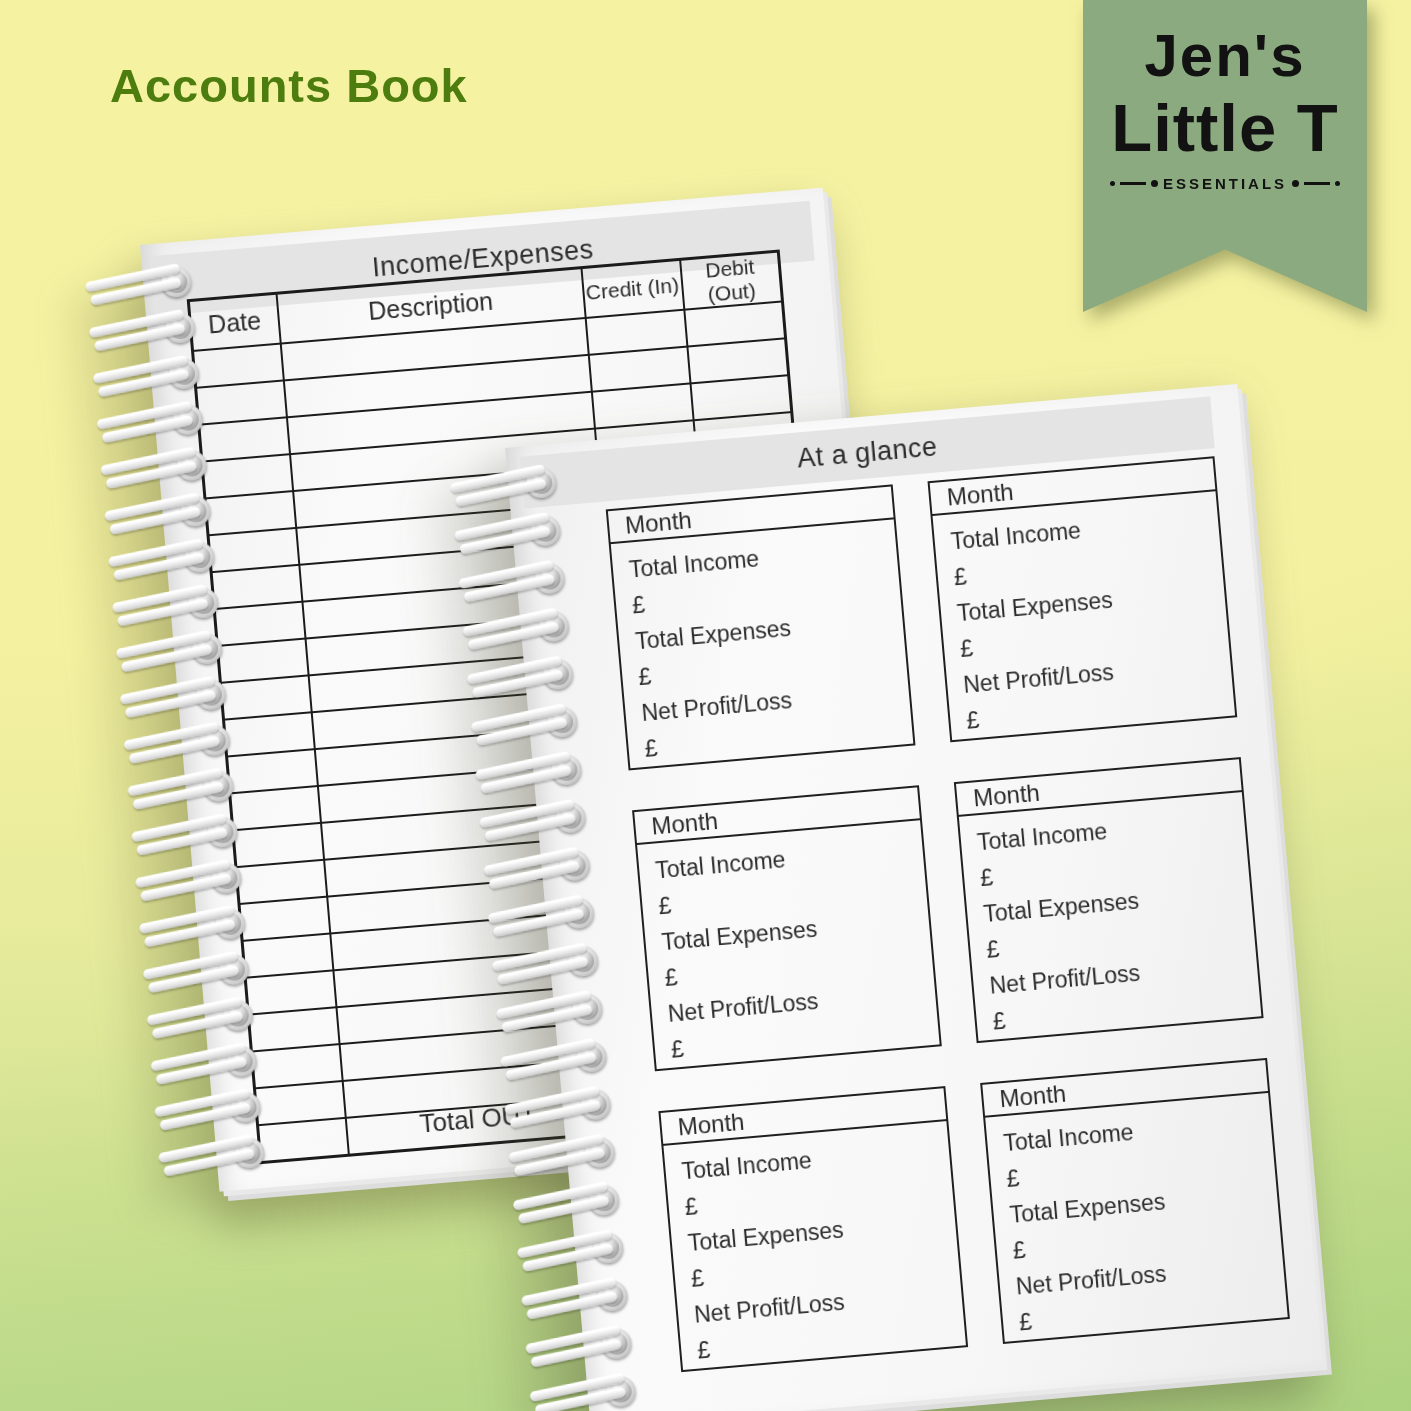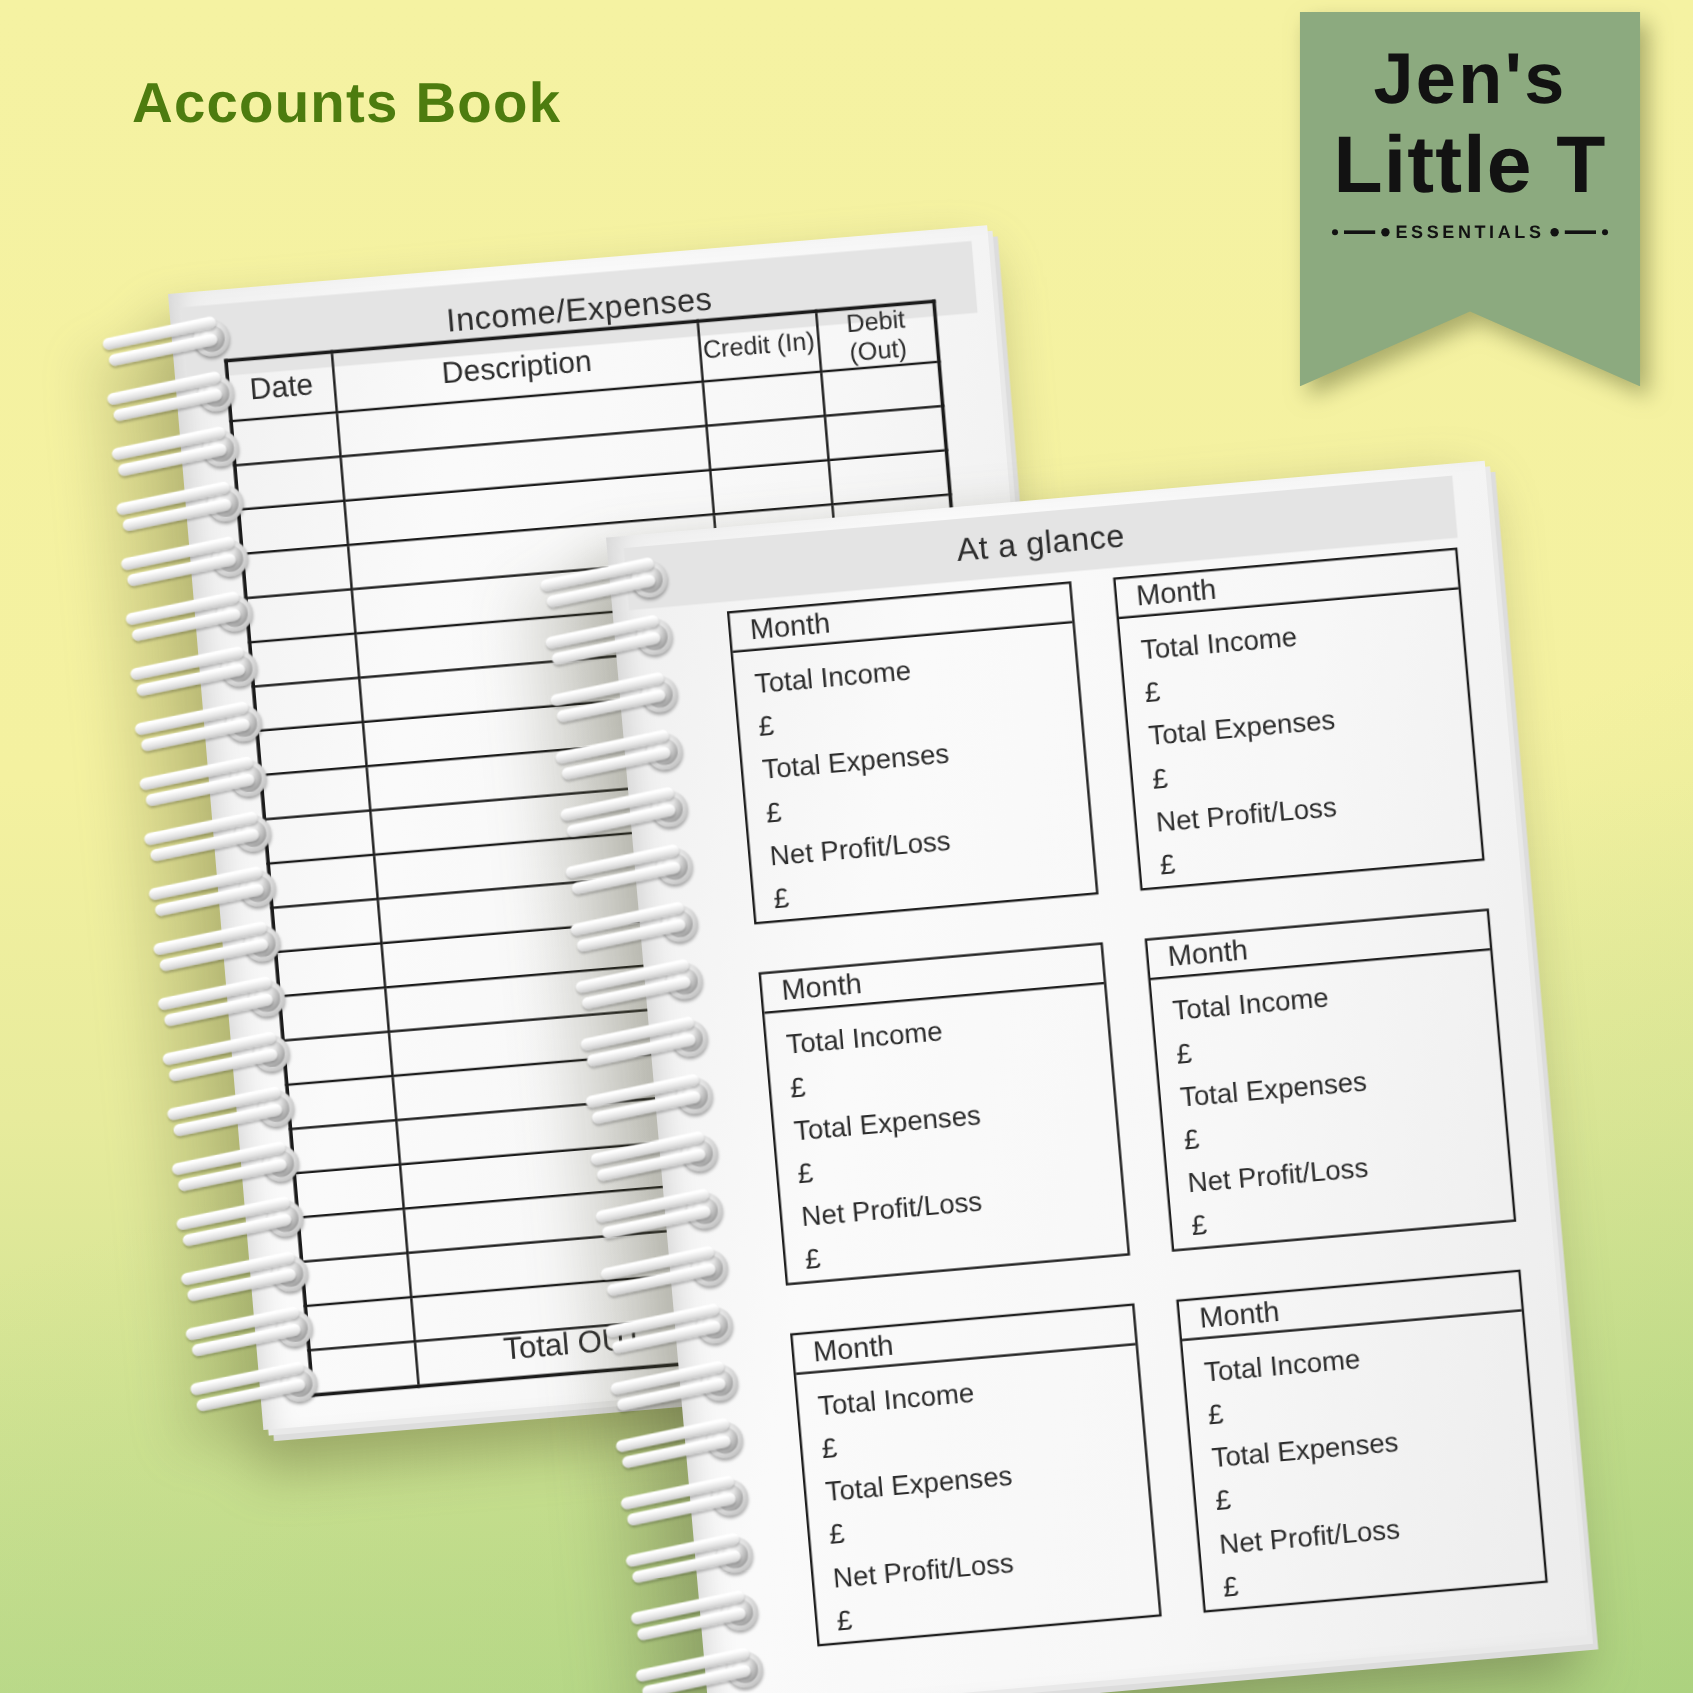--- a/index.html
+++ b/index.html
@@ -9,21 +9,21 @@
     background:
       linear-gradient(160deg, rgba(173,212,130,0) 55%, rgba(160,205,120,.30) 82%, rgba(148,198,110,.45) 100%),
       linear-gradient(180deg, #f5f2a2 0%, #f4f1a0 46%, #e7eb9c 66%, #d2e393 83%, #c0dc8d 100%);
   }
   
   .main-title{
     position:absolute;left:110px;top:58px;width:760px;
     font-size:47px;font-weight:700;letter-spacing:1px;color:#4d7c0f;
   }
   
-  .banner-wrap{position:absolute;left:1083px;top:0;filter:drop-shadow(7px 9px 9px rgba(110,115,60,.55));margin-top:10px;}
+  .banner-wrap{position:absolute;left:1083px;top:0;filter:drop-shadow(7px 9px 9px rgba(110,115,60,.55));}
   .banner{
     width:284px;height:312px;background:#8caa7f;
     clip-path:polygon(0 0,100% 0,100% 100%,50% 80%,0 100%);
     display:flex;flex-direction:column;align-items:center;color:#121212;
   }
   .brand-line1{margin-top:26px;font-size:60px;font-weight:700;letter-spacing:2px;line-height:1;}
   .brand-line2{margin-top:8px;font-size:67px;font-weight:700;letter-spacing:1px;line-height:1;}
   .brand-tagline{margin-top:14px;display:flex;align-items:center;gap:5px;font-size:15px;font-weight:700;letter-spacing:3px;}
   .tag-dot{width:7px;height:7px;border-radius:50%;background:#121212;display:inline-block;}
   .tag-dot.small{width:5px;height:5px;}

